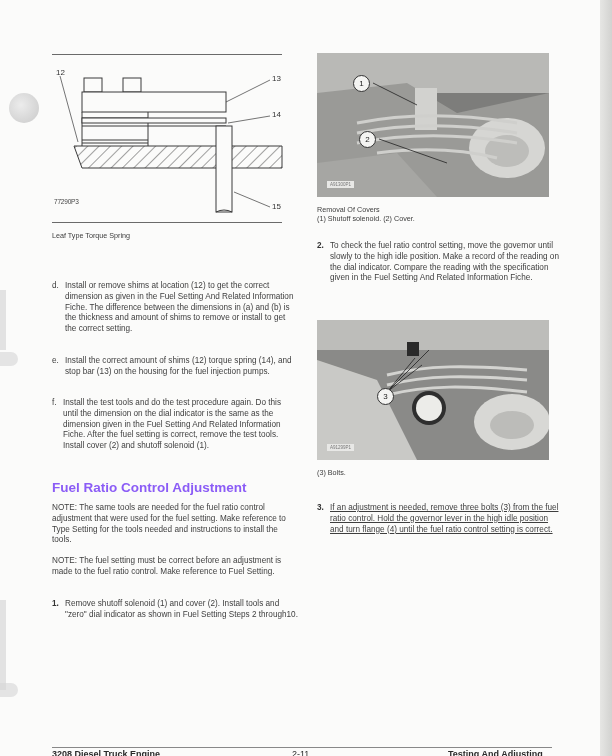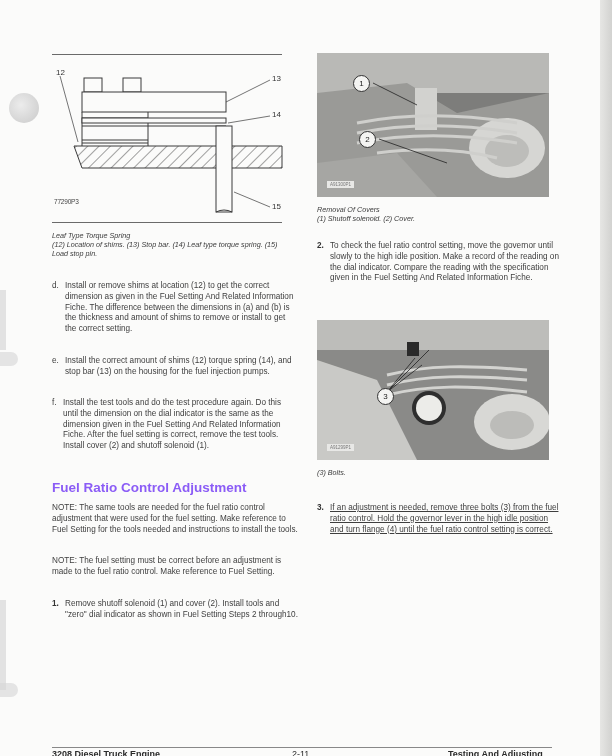--- a/index.html
+++ b/index.html
@@ -24,21 +24,21 @@
   .left-smudge {
     position: absolute; left: 0; width: 6px; background: #d7d7d7; opacity: .7;
   }
   .rule { position: absolute; height: 1px; background: #6a6a6a; }
 
   
   .diagram { position: absolute; left: 52px; top: 68px; width: 240px; height: 160px; }
   .diag-label { position: absolute; font-family: "Liberation Sans Narrow","Liberation Sans", sans-serif; font-size: 8px; color: #333; }
   .fig-code { position: absolute; font-size: 6.5px; color: #444; letter-spacing: -0.2px; }
 
-  .caption { position: absolute; font-size: 7.2px; line-height: 9px; color: #3c3c3c; font-style: italic; }
+  .caption { position: absolute; font-size: 7.2px; line-height: 9px; color: #3c3c3c; }
   .caption .title { display: block; }
 
   .step { position: absolute; font-size: 8.2px; line-height: 10.8px; color: #3e3e3e; }
   .step .marker { position: absolute; left: 0; top: 0; }
   .step .marker.bold { font-weight: bold; color: #333; }
   .step .body { display: block; }
 
   .heading { position: absolute; left: 52px; top: 480px; font-size: 13.5px; font-weight: bold; color: #8b5cf6; }
 
   .note { position: absolute; left: 52px; width: 246px; font-size: 8.2px; line-height: 10.8px; color: #3e3e3e; }
@@ -112,39 +112,38 @@
   <span class="diag-label" style="left:220px; top:6px;">13</span>
   <span class="diag-label" style="left:220px; top:42px;">14</span>
   <span class="diag-label" style="left:220px; top:134px;">15</span>
   <span class="fig-code" style="left:2px; top:130px;">77290P3</span>
 </div>
 
 <div class="rule" style="left:52px; top:222px; width:230px;"></div>
 
 <div class="caption" style="left:52px; top:231px; width:240px;">
   <span class="title">Leaf Type Torque Spring</span>
-  <span>(12) Location of shims. (13) Stop bar. (14) Leaf type torque spring. (15) Load stop pin.</span>
 </div>
 
 <div class="step" style="left:52px; top:281px; width:246px;">
   <span class="marker">d.</span>
   <span class="body" style="padding-left:13px;">Install or remove shims at location (12) to get the correct dimension as given in the Fuel Setting And Related Information Fiche. The difference between the dimensions in (a) and (b) is the thickness and amount of shims to remove or install to get the correct setting.</span>
 </div>
 <div class="step" style="left:52px; top:356px; width:246px;">
   <span class="marker">e.</span>
   <span class="body" style="padding-left:13px;">Install the correct amount of shims (12) torque spring (14), and stop bar (13) on the housing for the fuel injection pumps.</span>
 </div>
 <div class="step" style="left:52px; top:398px; width:246px;">
   <span class="marker">f.</span>
   <span class="body" style="padding-left:11px;">Install the test tools and do the test procedure again. Do this until the dimension on the dial indicator is the same as the dimension given in the Fuel Setting And Related Information Fiche. After the fuel setting is correct, remove the test tools. Install cover (2) and shutoff solenoid (1).</span>
 </div>
 
 <div class="heading">Fuel Ratio Control Adjustment</div>
 
-<div class="note" style="top:503px;">NOTE: The same tools are needed for the fuel ratio control adjustment that were used for the fuel setting. Make reference to Fuel Setting for the tools needed and instructions to install the tools.</div>
+<div class="note" style="top:503px;">NOTE: The same tools are needed for the fuel ratio control adjustment that were used for the fuel setting. Make reference to Type Setting for the tools needed and instructions to install the tools.</div>
 <div class="note" style="top:556px;">NOTE: The fuel setting must be correct before an adjustment is made to the fuel ratio control. Make reference to Fuel Setting.</div>
 
 <div class="step" style="left:52px; top:599px; width:246px;">
   <span class="marker bold">1.</span>
   <span class="body" style="padding-left:13px;">Remove shutoff solenoid (1) and cover (2). Install tools and "zero" dial indicator as shown in Fuel Setting Steps 2 through10.</span>
 </div>
 
 <div class="photo" style="left:317px; top:53px; width:232px; height:144px;">
   <svg width="232" height="144">
     <rect width="232" height="144" fill="#7d7d7b"></rect>

